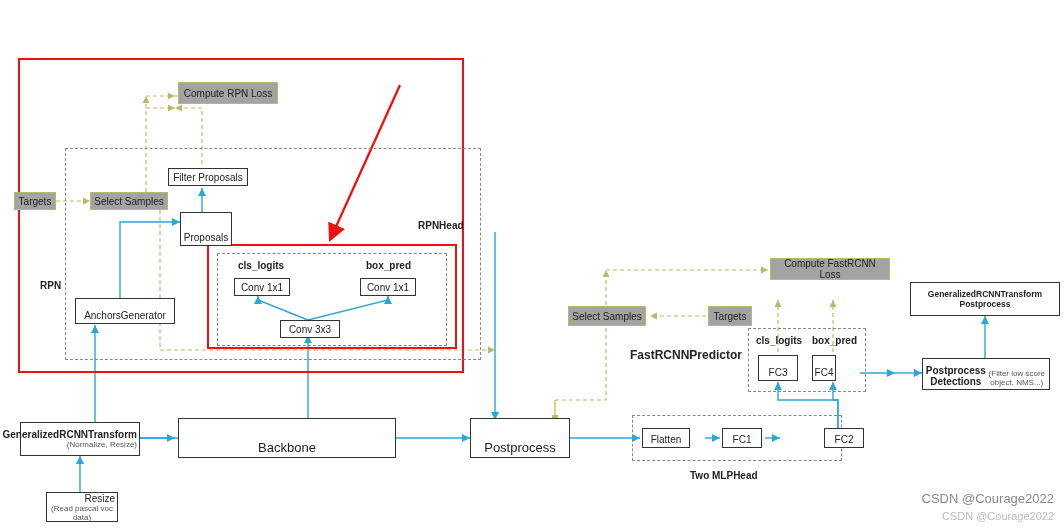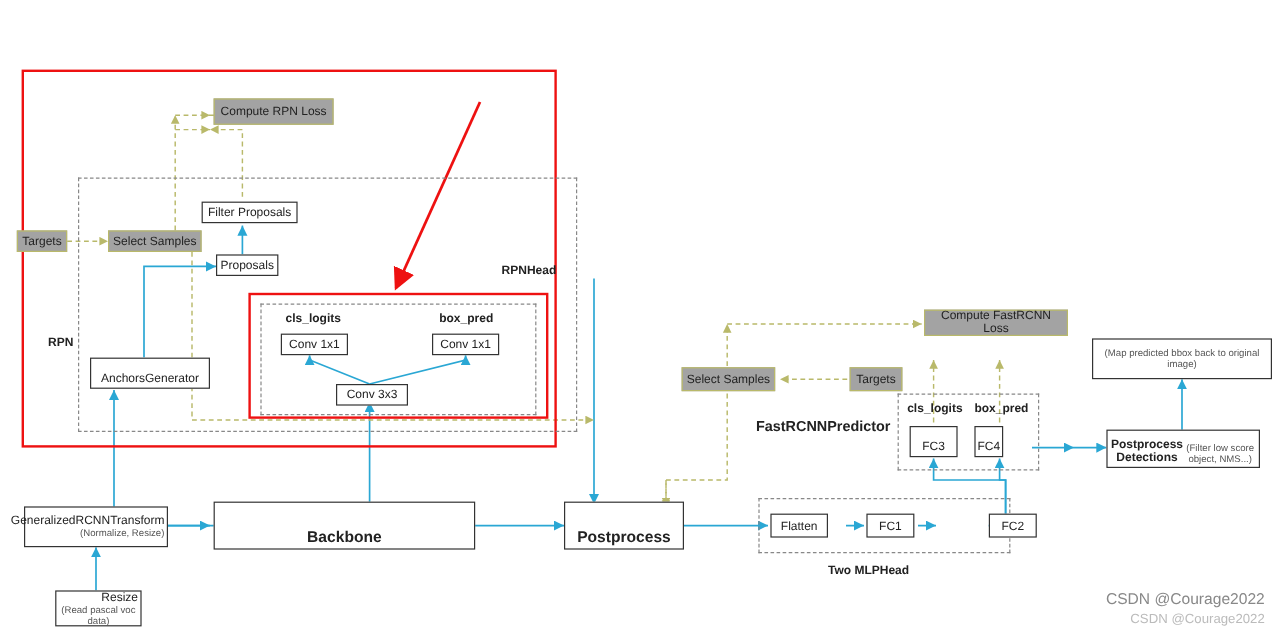--- a/index.html
+++ b/index.html
@@ -4,21 +4,21 @@
 <style>
   html,body{margin:0;padding:0;width:1064px;height:532px;font-family:Arial,Helvetica,sans-serif;background:#fff;color:#222;font-size:10px;overflow:hidden}
   svg{position:absolute;left:0;top:0}
   .box{position:absolute;border:1px solid #333;background:#fff;display:flex;align-items:flex-end;justify-content:center;text-align:center;padding:2px;box-sizing:border-box}
   .ybox{position:absolute;border:1px solid #b9b96a;background:#a3a3a3;display:flex;align-items:center;justify-content:center;text-align:center;padding:2px;box-sizing:border-box}
   .dashed-g{position:absolute;border:1px dashed #888;box-sizing:border-box}
   .lbl{position:absolute;font-weight:700}
   .watermark{position:absolute;color:#bbb;font-size:11px}
   .redbox{position:absolute;border:2px solid #e11;box-sizing:border-box}
   .sub{font-size:8px;font-weight:400;color:#555}
-  .mainb{font-weight:700;font-size:13px}
+  .mainb{font-weight:400;font-size:13px}
 </style>
 </head>
 <body>
 
 <svg width="1064" height="532">
   <defs>
     <marker id="ab" markerWidth="8" markerHeight="8" refX="6" refY="3" orient="auto">
         <path d="M0,0 L6,3 L0,6 Z" fill="#2aa7d4"></path>
       </marker>
     <marker id="ay" markerWidth="8" markerHeight="8" refX="6" refY="3" orient="auto">
@@ -103,38 +103,38 @@
 <div class="box" style="left:360px;top:278px;width:56px;height:18px">
     <span>Conv 1x1</span>
   </div>
 <div class="box" style="left:280px;top:320px;width:60px;height:18px">
     <span>Conv 3x3</span>
   </div>
 
 <div class="box" style="left:75px;top:298px;width:100px;height:26px">
     <span>AnchorsGenerator</span>
   </div>
-<div class="box" style="left:180px;top:212px;width:52px;height:18px">
+<div class="box" style="left:180px;top:212px;width:52px;height:34px">
     <span>Proposals</span>
   </div>
 <div class="box" style="left:168px;top:168px;width:80px;height:18px">
     <span>Filter Proposals</span>
   </div>
 <div class="ybox" style="left:90px;top:192px;width:78px;height:18px">
     <span>Select Samples</span>
   </div>
 <div class="ybox" style="left:178px;top:82px;width:100px;height:22px">
     <span>Compute RPN Loss</span>
   </div>
 <div class="ybox" style="left:14px;top:192px;width:42px;height:18px">
     <span>Targets</span>
   </div>
 
 <div class="box" style="left:20px;top:422px;width:120px;height:34px;flex-direction:column">
-  <span style="font-weight:400">GeneralizedRCNNTransform</span>
+  <span style="font-weight:700">GeneralizedRCNNTransform</span>
   <span class="sub">(Normalize, Resize)</span>
 </div>
 <div class="box mainb" style="left:178px;top:418px;width:218px;height:40px">
     <span>Backbone</span>
   </div>
 <div class="box mainb" style="left:470px;top:418px;width:100px;height:40px">
     <span>Postprocess</span>
   </div>
 <div class="box" style="left:46px;top:492px;width:72px;height:30px;flex-direction:column">
   <span>Resize</span>
@@ -172,17 +172,17 @@
   </div>
 <div class="ybox" style="left:770px;top:258px;width:120px;height:22px">
     <span>Compute FastRCNN Loss</span>
   </div>
 
 <div class="box" style="left:922px;top:358px;width:128px;height:32px;">
   <span style="font-weight:700">Postprocess Detections</span>
   <span class="sub">(Filter low score object,   NMS...)</span>
 </div>
 <div class="box" style="left:910px;top:282px;width:150px;height:34px;flex-direction:column">
-  <span class="sub">(Map predicted bbox back to original image)</span>
+  <span style="font-weight:700;font-size:8.5px">GeneralizedRCNNTransform   Postprocess</span>
 </div>
 
 <div class="watermark" style="right:10px;bottom:26px;font-size:13px;color:#888">CSDN @Courage2022</div>
 <div class="watermark" style="right:10px;bottom:10px">CSDN @Courage2022</div>
 
 </body></html>

